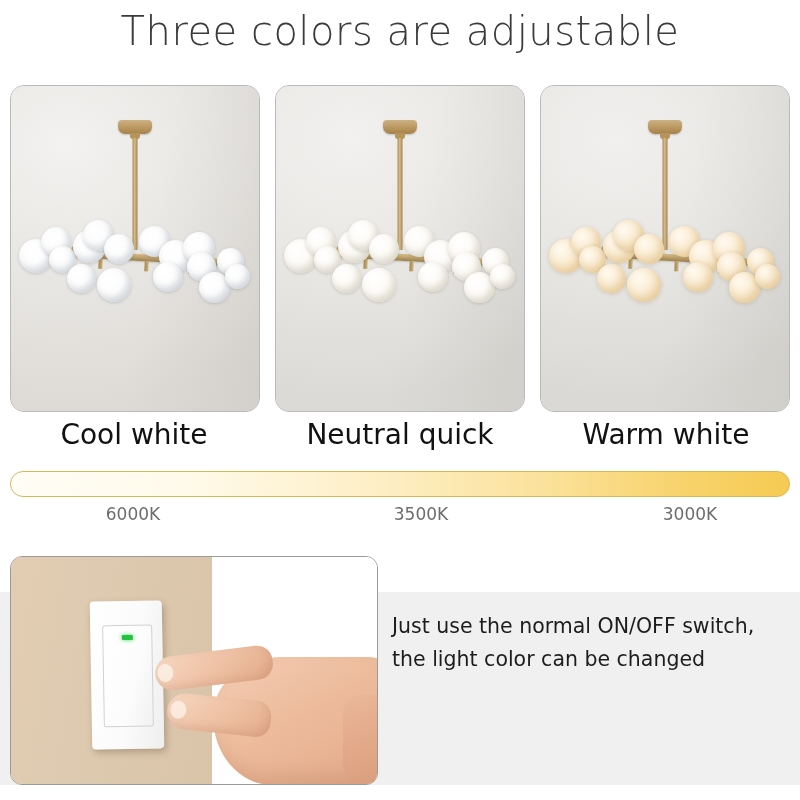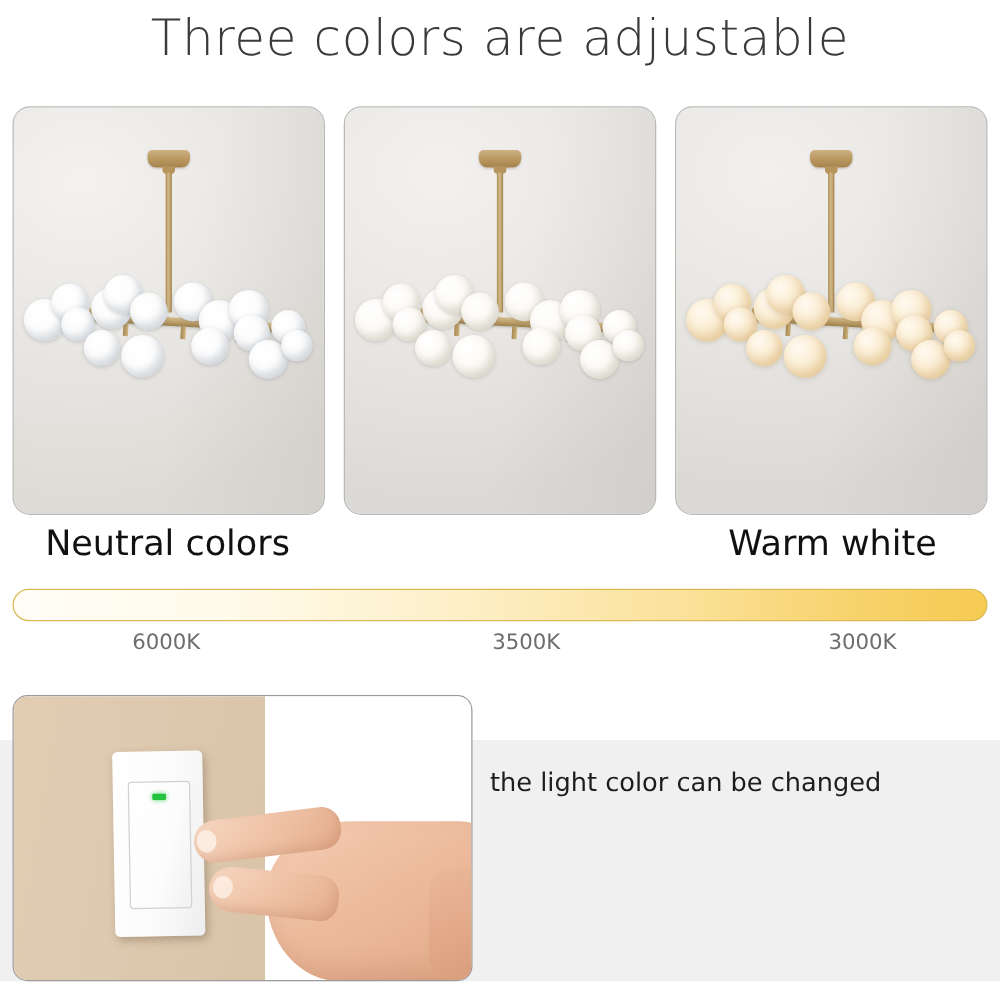--- a/index.html
+++ b/index.html
@@ -341,21 +341,22 @@
     <span class="globe g-warm" style="left:142px;top:176px;width:30px;height:30px;"></span>
     <span class="globe g-warm" style="left:172px;top:146px;width:32px;height:32px;"></span>
     <span class="globe g-warm" style="left:176px;top:166px;width:29px;height:29px;"></span>
     <span class="globe g-warm" style="left:188px;top:186px;width:31px;height:31px;"></span>
     <span class="globe g-warm" style="left:206px;top:162px;width:27px;height:27px;"></span>
     <span class="globe g-warm" style="left:214px;top:178px;width:25px;height:25px;"></span>
   </div>
 </div>
 
 <div class="labels">
-  <div class="lab">Neutral colors</div>
+  <div class="lab">Cool white</div>
+  <div class="lab">Neutral quick</div>
   <div class="lab">Warm white</div>
 </div>
 
 <div class="kbar"></div>
 <div class="kticks">
   <span id="k0">6000K</span>
   <span id="k1">3500K</span>
   <span id="k2">3000K</span>
 </div>
 
@@ -371,14 +372,15 @@
   </div>
   <div class="hand">
     <div class="palm"></div>
     <div class="wrist"></div>
     <div class="finger f-index"></div>
     <div class="finger f-mid"></div>
   </div>
 </div>
 
 <div class="caption">
+  <p> Just use the normal ON/OFF switch,</p>
   <p>the light color can be changed</p>
 </div>
 
 </body></html>

